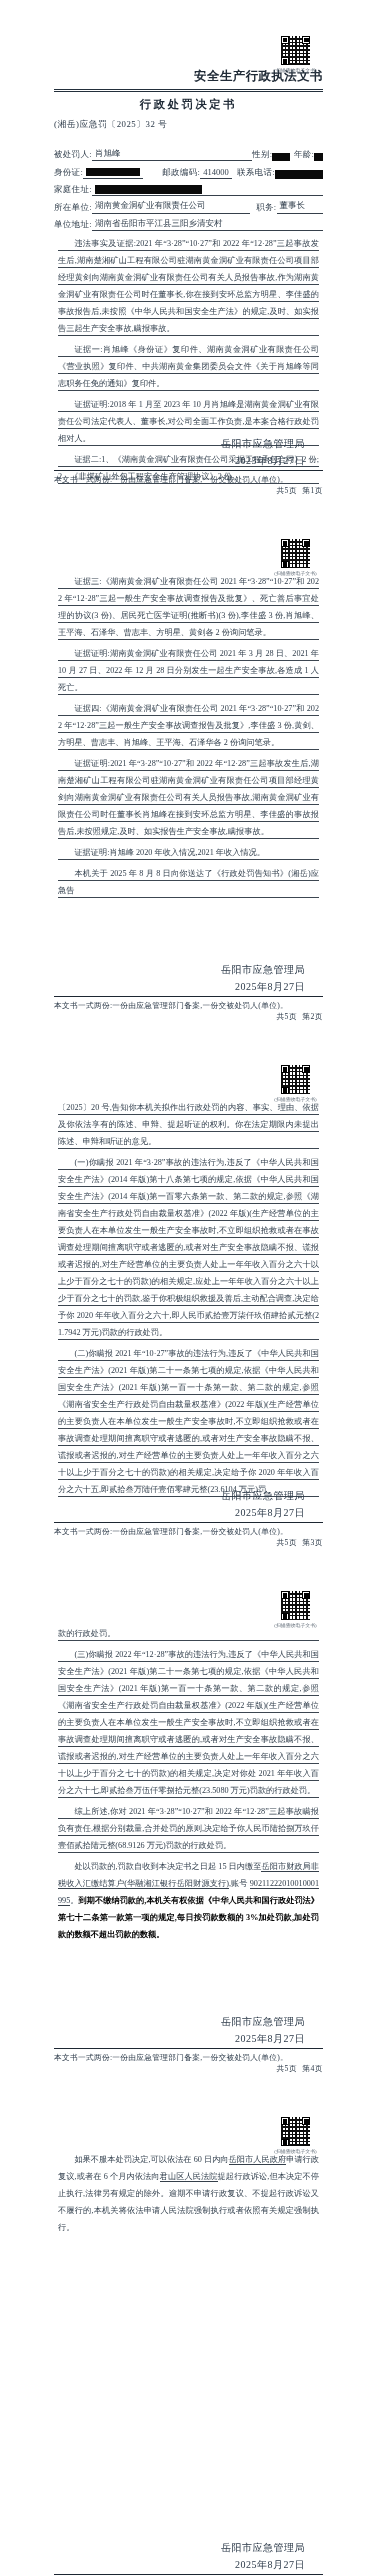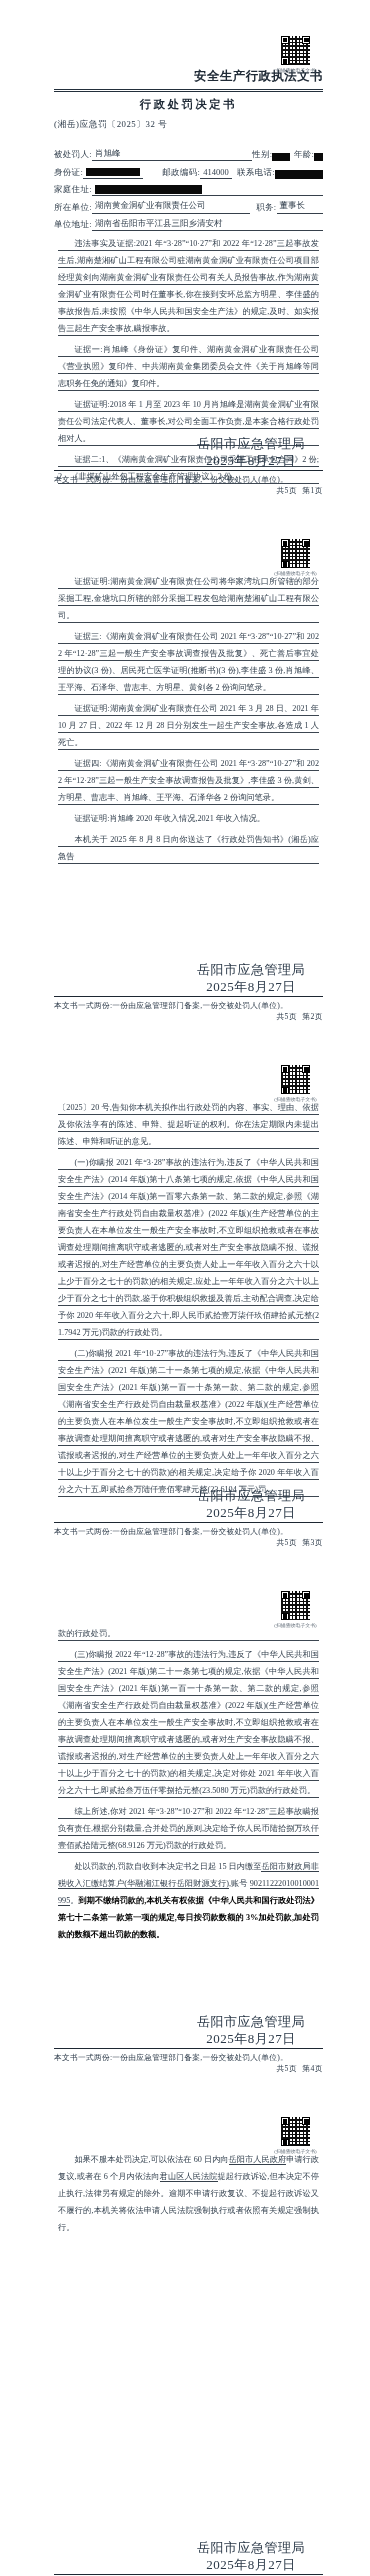--- a/index.html
+++ b/index.html
@@ -45,21 +45,21 @@
   
   .page-body{margin:0 48px 0 54px;}
   .page.cont .page-body{padding-top:43px;}
   .para{margin:4px;font-size:8.2px;line-height:17px;text-align:justify;word-break:break-all;text-indent:2em;color:#33404e;}
   .para.noindent{text-indent:0;}
   .para.ruled{background-image:linear-gradient(to bottom,transparent 15.5px,#3c4651 15.5px,#3c4651 16px,transparent 16px);background-size:100% 17px;}
   .para .bold{font-weight:700;color:#000;}
   .para .uline{border-bottom:0.7px solid #36404b;}
 
   
-  .sig{position:absolute;top:436px;right:66px;text-align:center;font-size:13px;line-height:16.5px;color:#2c3a49;letter-spacing:0.5px;}
+  .sig{position:absolute;top:436px;right:66px;text-align:right;font-size:10px;line-height:16.5px;color:#2c3a49;letter-spacing:0.5px;}
   .pagefoot{position:absolute;left:54px;right:48px;top:470px;border-top:1.5px solid #1d2732;padding-top:4px;font-size:7.7px;color:#2c3a49;}
   .foot-note{text-align:left;letter-spacing:0.3px;}
   .foot-page{text-align:right;margin-top:1px;letter-spacing:0.5px;}
   .foot-page .sep{display:inline-block;width:5.2px;}
 </style>
 <title>行政处罚决定书</title></head>
 <body>
 
 <section class="page first">
   <div class="qr-block">
@@ -128,24 +128,24 @@
 <section class="page cont">
   <div class="qr-block">
     <div class="qr">
         <i class="tl"></i>
         <i class="tr"></i>
         <i class="bl"></i>
       </div>
     <div class="qr-caption">(扫描查收电子文书)</div>
   </div>
   <div class="page-body" id="page-body-2">
-      <p class="para ruled"><span>证据证明:湖南黄金洞矿业有限责任公司将华家湾坑口所管辖的部分采掘工程,金塘坑口所辖的部分采掘工程发包给湖南楚湘矿山工程有限公司。</span></p>
       <p class="para ruled"><span>证据三:《湖南黄金洞矿业有限责任公司 2021 年“3·28”“10·27”和 2022 年“12·28”三起一般生产安全事故调查报告及批复》、死亡善后事宜处理的协议(3 份)、居民死亡医学证明(推断书)(3 份),李佳盛 3 份,肖旭峰、王平海、石泽华、曹志丰、方明星、黄剑各 2 份询问笔录。</span></p>
       <p class="para ruled"><span>证据证明:湖南黄金洞矿业有限责任公司 2021 年 3 月 28 日、2021 年 10 月 27 日、2022 年 12 月 28 日分别发生一起生产安全事故,各造成 1 人死亡。</span></p>
       <p class="para ruled"><span>证据四:《湖南黄金洞矿业有限责任公司 2021 年“3·28”“10·27”和 2022 年“12·28”三起一般生产安全事故调查报告及批复》,李佳盛 3 份,黄剑、方明星、曹志丰、肖旭峰、王平海、石泽华各 2 份询问笔录。</span></p>
+      <p class="para ruled"><span>证据证明:2021 年“3·28”“10·27”和 2022 年“12·28”三起事故发生后,湖南楚湘矿山工程有限公司驻湖南黄金洞矿业有限责任公司项目部经理黄剑向湖南黄金洞矿业有限责任公司有关人员报告事故,湖南黄金洞矿业有限责任公司时任董事长肖旭峰在接到安环总监方明星、李佳盛的事故报告后,未按照规定,及时、如实报告生产安全事故,瞒报事故。</span></p>
       <p class="para ruled"><span>证据证明:肖旭峰 2020 年收入情况,2021 年收入情况。</span></p>
       <p class="para ruled"><span>本机关于 2025 年 8 月 8 日向你送达了《行政处罚告知书》(湘岳)应急告</span></p>
     </div>
   <div class="sig">
     <div>岳阳市应急管理局</div>
     <div>2025年8月27日</div>
   </div>
   <div class="pagefoot">
     <div class="foot-note">本文书一式两份:一份由应急管理部门备案,一份交被处罚人(单位)。</div>
     <div class="foot-page"><span>共5页</span><span class="sep"></span><span>第2页</span></div>

